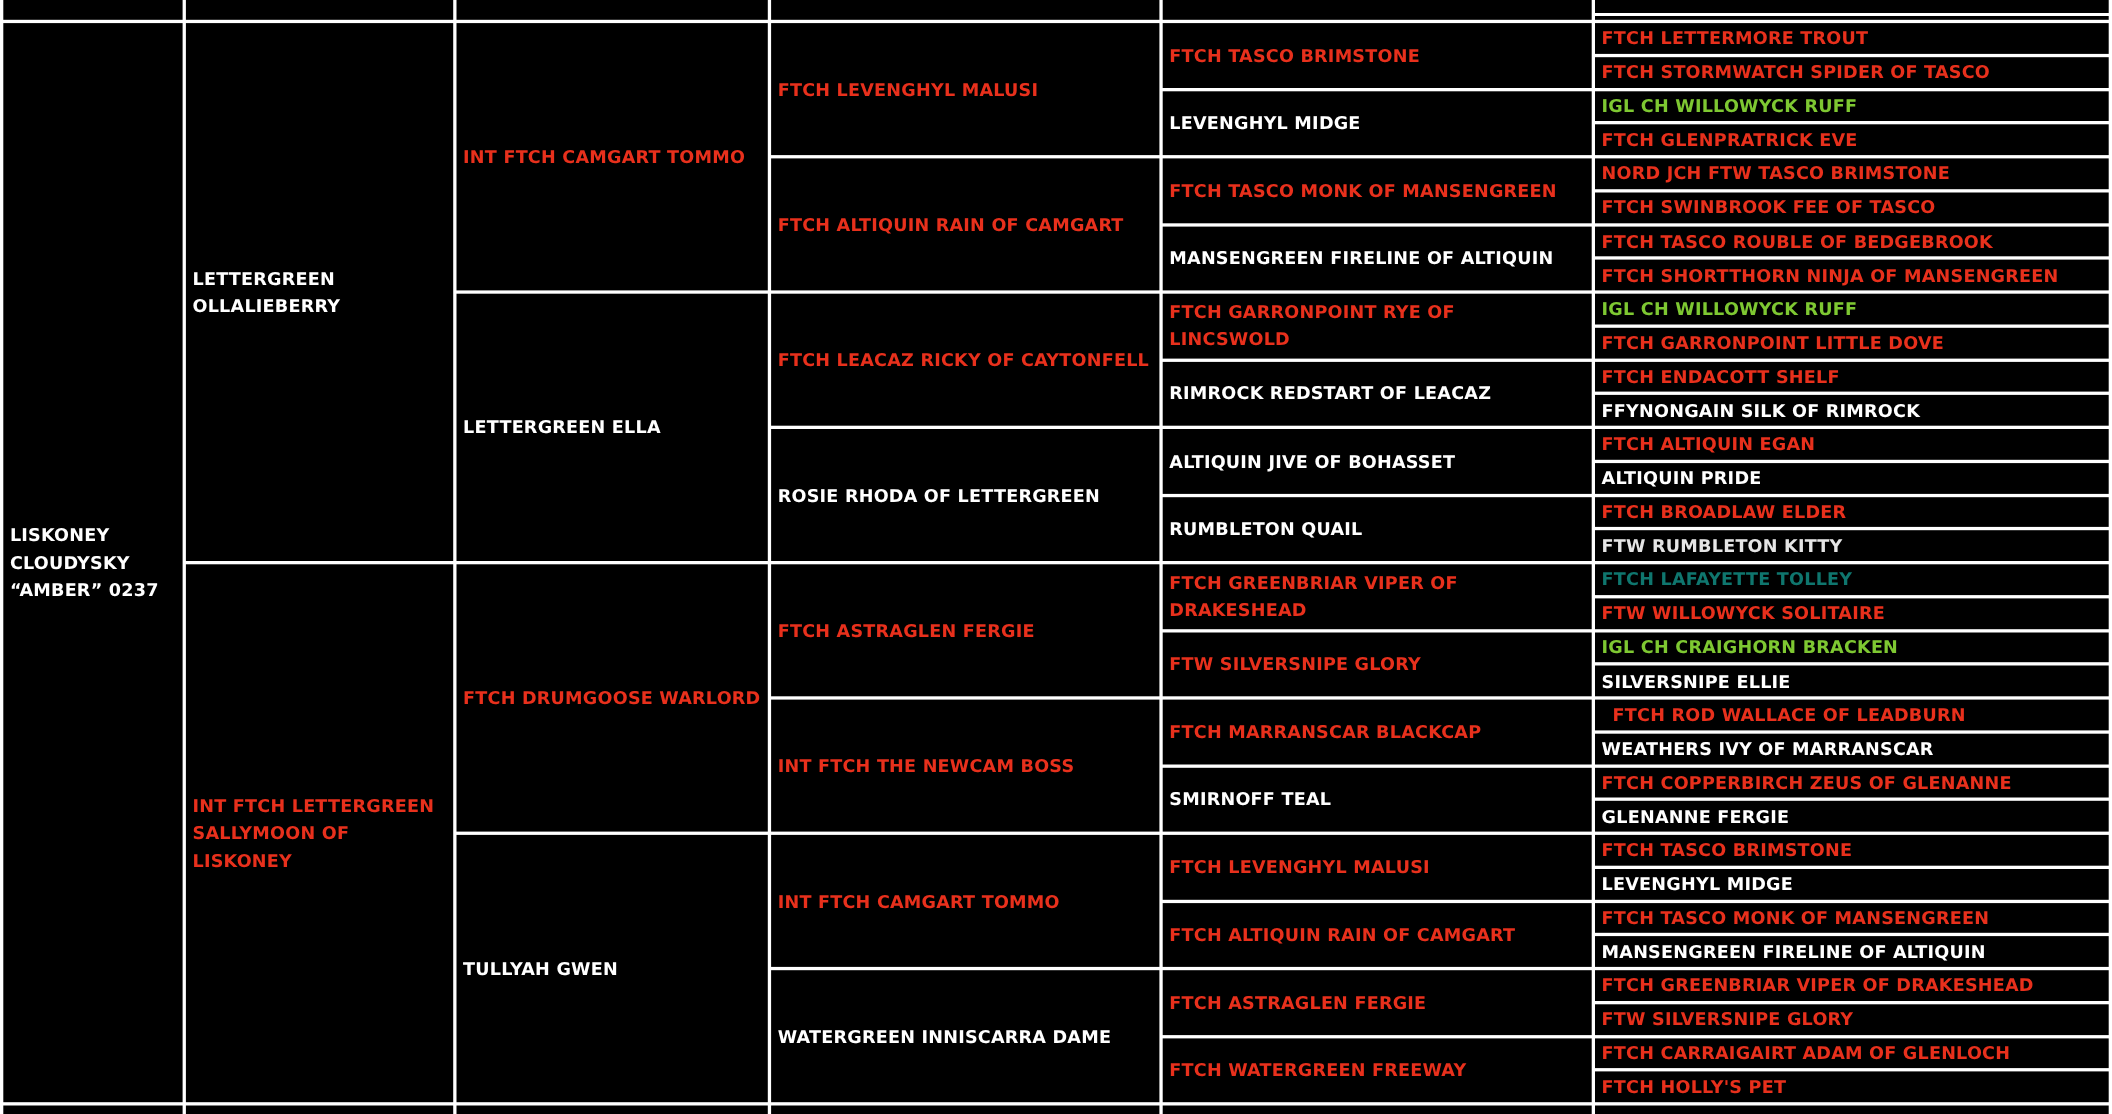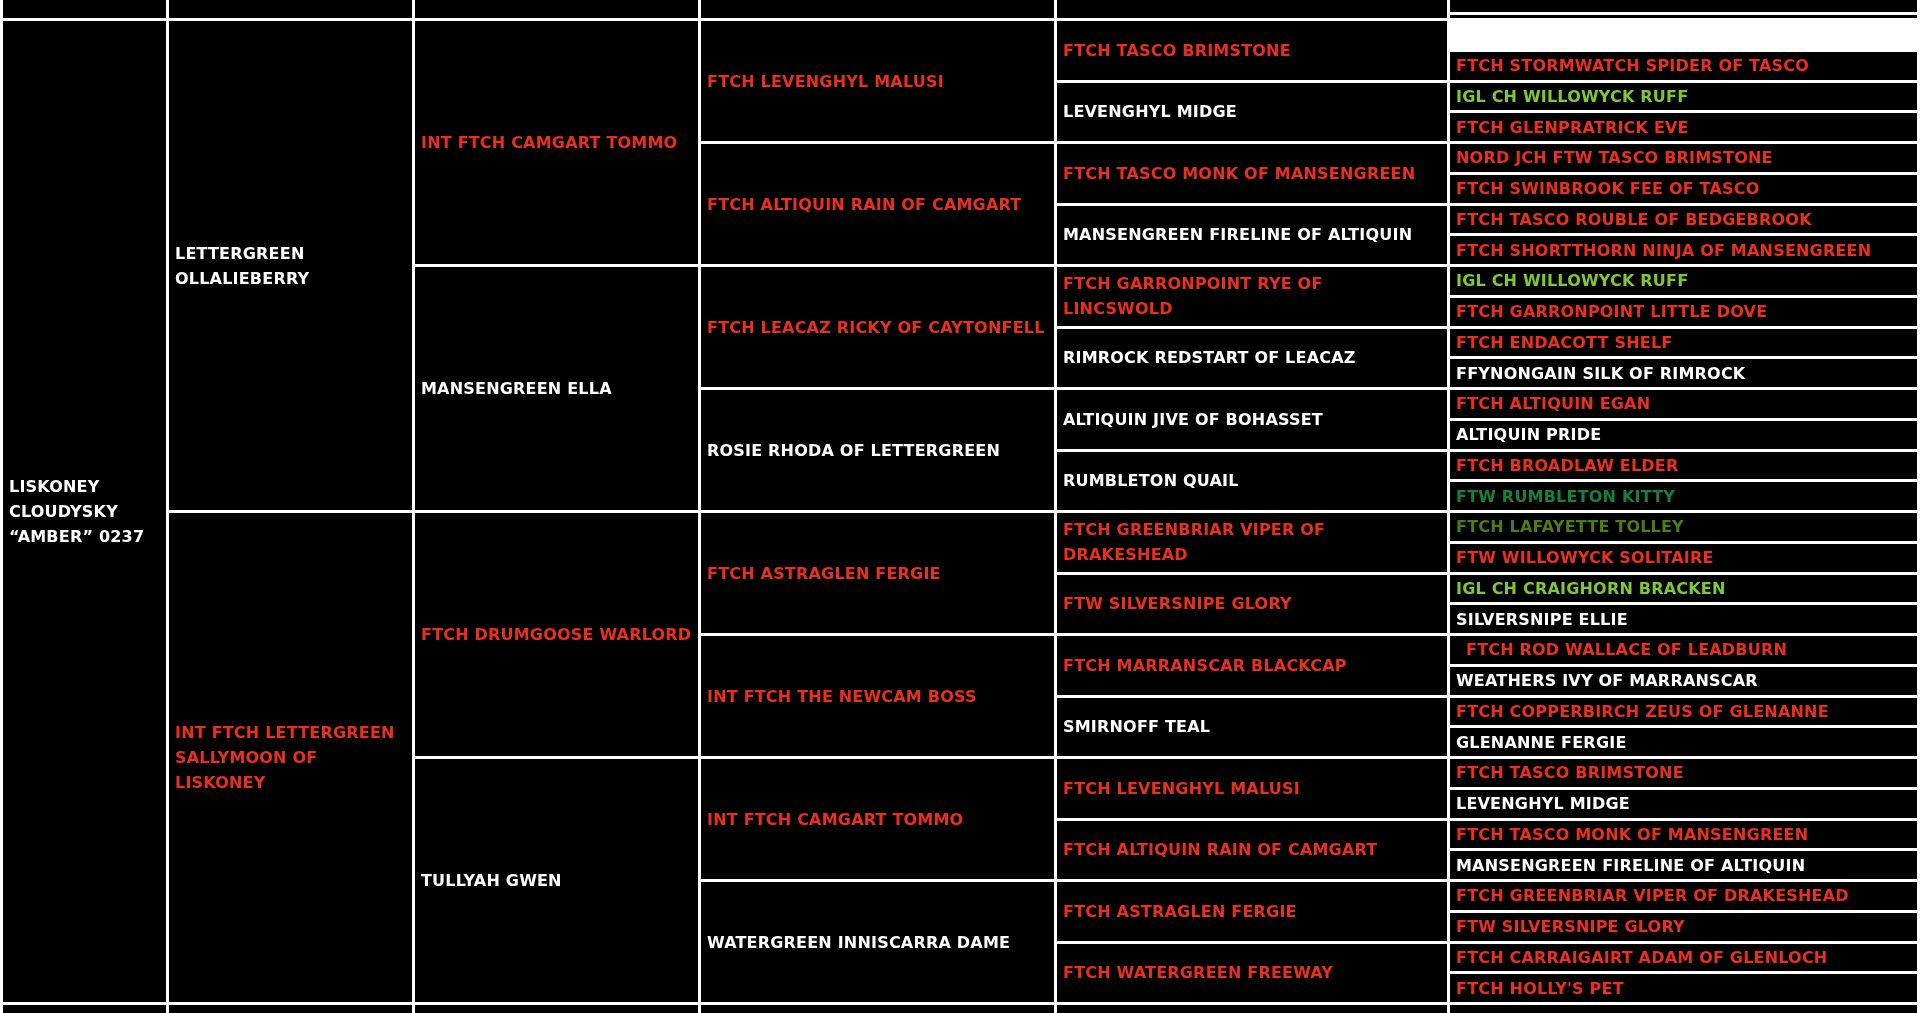--- a/index.html
+++ b/index.html
@@ -61,21 +61,21 @@
 CLOUDYSKY
 “AMBER” 0237</div>
 
     <div class="cell g2" style="grid-row: 2 / span 16; color: rgb(255, 255, 255);">LETTERGREEN
 OLLALIEBERRY</div>
     <div class="cell g2" style="grid-row: 18 / span 16; color: rgb(232, 48, 28);">INT FTCH LETTERGREEN
 SALLYMOON OF
 LISKONEY</div>
 
     <div class="cell g3" style="grid-row: 2 / span 8; color: rgb(232, 48, 28);">INT FTCH CAMGART TOMMO</div>
-    <div class="cell g3" style="grid-row: 10 / span 8; color: rgb(255, 255, 255);">MANSENGREEN ELLA</div>
+    <div class="cell g3" style="grid-row: 10 / span 8; color: rgb(255, 255, 255);">LETTERGREEN ELLA</div>
     <div class="cell g3" style="grid-row: 18 / span 8; color: rgb(232, 48, 28);">FTCH DRUMGOOSE WARLORD</div>
     <div class="cell g3" style="grid-row: 26 / span 8; color: rgb(255, 255, 255);">TULLYAH GWEN</div>
 
     <div class="cell g4" style="grid-row: 2 / span 4; color: rgb(232, 48, 28);">FTCH LEVENGHYL MALUSI</div>
     <div class="cell g4" style="grid-row: 6 / span 4; color: rgb(232, 48, 28);">FTCH ALTIQUIN RAIN OF CAMGART</div>
     <div class="cell g4" style="grid-row: 10 / span 4; color: rgb(232, 48, 28);">FTCH LEACAZ RICKY OF CAYTONFELL</div>
     <div class="cell g4" style="grid-row: 14 / span 4; color: rgb(255, 255, 255);">ROSIE RHODA OF LETTERGREEN</div>
     <div class="cell g4" style="grid-row: 18 / span 4; color: rgb(232, 48, 28);">FTCH ASTRAGLEN FERGIE</div>
     <div class="cell g4" style="grid-row: 22 / span 4; color: rgb(232, 48, 28);">INT FTCH THE NEWCAM BOSS</div>
     <div class="cell g4" style="grid-row: 26 / span 4; color: rgb(232, 48, 28);">INT FTCH CAMGART TOMMO</div>
@@ -93,36 +93,37 @@
     <div class="cell g5" style="grid-row: 18 / span 2; color: rgb(232, 48, 28);">FTCH GREENBRIAR VIPER OF
 DRAKESHEAD</div>
     <div class="cell g5" style="grid-row: 20 / span 2; color: rgb(232, 48, 28);">FTW SILVERSNIPE GLORY</div>
     <div class="cell g5" style="grid-row: 22 / span 2; color: rgb(232, 48, 28);">FTCH MARRANSCAR BLACKCAP</div>
     <div class="cell g5" style="grid-row: 24 / span 2; color: rgb(255, 255, 255);">SMIRNOFF TEAL</div>
     <div class="cell g5" style="grid-row: 26 / span 2; color: rgb(232, 48, 28);">FTCH LEVENGHYL MALUSI</div>
     <div class="cell g5" style="grid-row: 28 / span 2; color: rgb(232, 48, 28);">FTCH ALTIQUIN RAIN OF CAMGART</div>
     <div class="cell g5" style="grid-row: 30 / span 2; color: rgb(232, 48, 28);">FTCH ASTRAGLEN FERGIE</div>
     <div class="cell g5" style="grid-row: 32 / span 2; color: rgb(232, 48, 28);">FTCH WATERGREEN FREEWAY</div>
 
+    <div class="cell g6" style="grid-row: 2; color: rgb(232, 48, 28);">FTCH LETTERMORE TROUT</div>
     <div class="cell g6" style="grid-row: 3; color: rgb(232, 48, 28);">FTCH STORMWATCH SPIDER OF TASCO</div>
     <div class="cell g6" style="grid-row: 4; color: rgb(126, 200, 50);">IGL CH WILLOWYCK RUFF</div>
     <div class="cell g6" style="grid-row: 5; color: rgb(232, 48, 28);">FTCH GLENPRATRICK EVE</div>
     <div class="cell g6" style="grid-row: 6; color: rgb(232, 48, 28);">NORD JCH FTW TASCO BRIMSTONE</div>
     <div class="cell g6" style="grid-row: 7; color: rgb(232, 48, 28);">FTCH SWINBROOK FEE OF TASCO</div>
     <div class="cell g6" style="grid-row: 8; color: rgb(232, 48, 28);">FTCH TASCO ROUBLE OF BEDGEBROOK</div>
     <div class="cell g6" style="grid-row: 9; color: rgb(232, 48, 28);">FTCH SHORTTHORN NINJA OF MANSENGREEN</div>
     <div class="cell g6" style="grid-row: 10; color: rgb(126, 200, 50);">IGL CH WILLOWYCK RUFF</div>
     <div class="cell g6" style="grid-row: 11; color: rgb(232, 48, 28);">FTCH GARRONPOINT LITTLE DOVE</div>
     <div class="cell g6" style="grid-row: 12; color: rgb(232, 48, 28);">FTCH ENDACOTT SHELF</div>
     <div class="cell g6" style="grid-row: 13; color: rgb(255, 255, 255); text-align: right;">FFYNONGAIN SILK OF RIMROCK</div>
     <div class="cell g6" style="grid-row: 14; color: rgb(232, 48, 28);">FTCH ALTIQUIN EGAN</div>
     <div class="cell g6" style="grid-row: 15; color: rgb(255, 255, 255);">ALTIQUIN PRIDE</div>
     <div class="cell g6" style="grid-row: 16; color: rgb(232, 48, 28);">FTCH BROADLAW ELDER</div>
-    <div class="cell g6" style="grid-row: 17; color: #15803d;">FTW RUMBLETON KITTY</div>
-    <div class="cell g6" style="grid-row: 18; color: #4d7c0f;">FTCH LAFAYETTE TOLLEY</div>
+    <div class="cell g6" style="grid-row: 17; color: #e5e5e5;">FTW RUMBLETON KITTY</div>
+    <div class="cell g6" style="grid-row: 18; color: #0f766e;">FTCH LAFAYETTE TOLLEY</div>
     <div class="cell g6" style="grid-row: 19; color: rgb(232, 48, 28);">FTW WILLOWYCK SOLITAIRE</div>
     <div class="cell g6" style="grid-row: 20; color: rgb(126, 200, 50); text-align: right;">IGL CH CRAIGHORN BRACKEN</div>
     <div class="cell g6" style="grid-row: 21; color: rgb(255, 255, 255);">SILVERSNIPE ELLIE</div>
     <div class="cell g6" style="grid-row: 22; color: rgb(232, 48, 28); padding-left: 16px;">FTCH ROD WALLACE OF LEADBURN</div>
     <div class="cell g6" style="grid-row: 23; color: rgb(255, 255, 255);">WEATHERS IVY OF MARRANSCAR</div>
     <div class="cell g6" style="grid-row: 24; color: rgb(232, 48, 28);">FTCH COPPERBIRCH ZEUS OF GLENANNE</div>
     <div class="cell g6" style="grid-row: 25; color: rgb(255, 255, 255);">GLENANNE FERGIE</div>
     <div class="cell g6" style="grid-row: 26; color: rgb(232, 48, 28);">FTCH TASCO BRIMSTONE</div>
     <div class="cell g6" style="grid-row: 27; color: rgb(255, 255, 255);">LEVENGHYL MIDGE</div>
     <div class="cell g6" style="grid-row: 28; color: rgb(232, 48, 28);">FTCH TASCO MONK OF MANSENGREEN</div>

